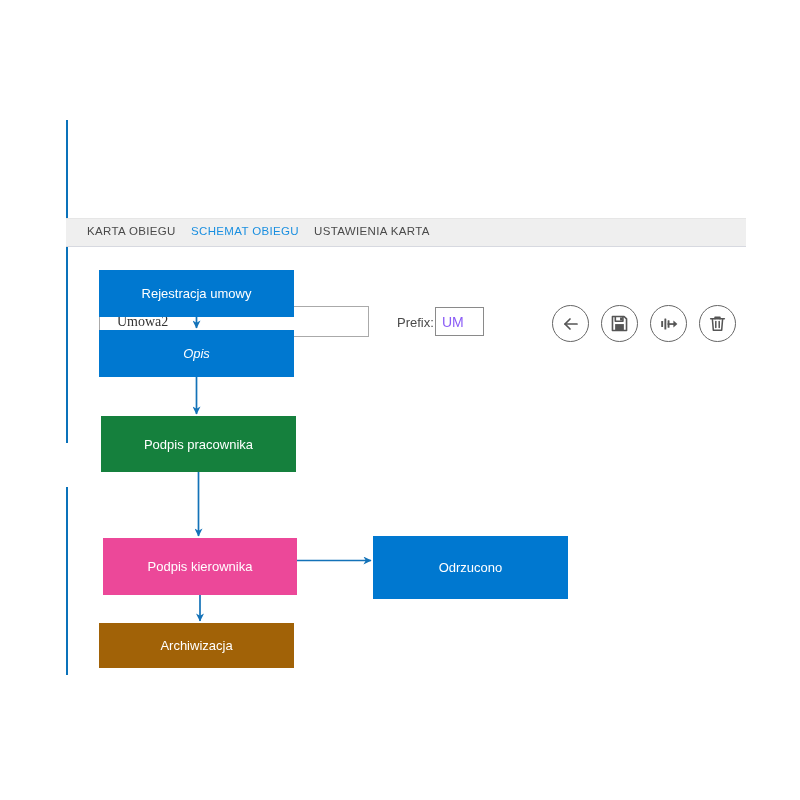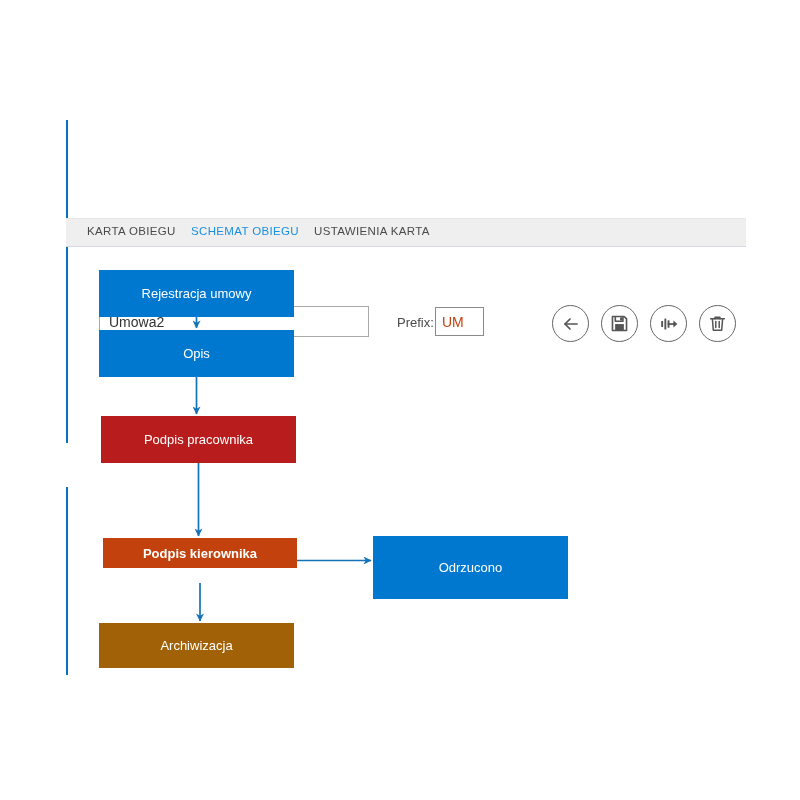--- a/index.html
+++ b/index.html
@@ -18,34 +18,34 @@
   .rail.top{top:120px;height:323px;}
   .rail.bottom{top:487px;height:188px;}
 
   
   .header-row{position:absolute;left:0;top:150px;width:800px;height:46px;}
 
   .name-input{
     position:absolute;left:99px;top:156px;width:270px;height:31px;
     box-sizing:border-box;
     border:1px solid #aaaaaa;background:#ffffff;
-    font-family:Liberation Sans, sans-serif;
+    font-family:Liberation Serif, serif;
     font-size:14px;color:#333333;
-    padding:0 9px;outline:none;
+    padding:0 17px;outline:none;
   }
   .prefix-label{
     position:absolute;left:397px;top:165px;
     font-size:13px;color:#4a4a4a;white-space:nowrap;
   }
   .prefix-input{
     position:absolute;left:435px;top:157px;width:49px;height:29px;
     box-sizing:border-box;
     border:1px solid #8a8a8a;background:#ffffff;
     font-family:"Liberation Sans", sans-serif;
-    font-size:14px;color:#c2410c;
+    font-size:14px;color:#8b5cf6;
     padding:0 6px;outline:none;
   }
 
   
   .tool-btn{
     position:absolute;top:155px;width:37px;height:37px;
     border:1.6px solid #666666;border-radius:50%;
     background:transparent;
     display:flex;align-items:center;justify-content:center;
     cursor:pointer;padding:0;
@@ -162,27 +162,27 @@
           <path d="M196.5,147 L196.5,184" marker-end="url(#arrowhead)"></path>
           <path d="M198.5,233 L198.5,306" marker-end="url(#arrowhead)"></path>
           <path d="M297,330.5 L371,330.5" marker-end="url(#arrowhead)"></path>
           <path d="M200,353 L200,391" marker-end="url(#arrowhead)"></path>
         </g>
     </svg>
     <div id="node-layer">
         <div class="node" style="left: 99px; top: 24px; width: 195px; height: 47px; background: rgb(0, 120, 208); margin-top: 16px;">
           <span>Rejestracja umowy</span>
         </div>
-        <div class="node" style="left: 99px; top: 100px; width: 195px; height: 47px; background: rgb(0, 120, 208);">
+        <div class="node" style="left: 99px; top: 100px; width: 195px; height: 47px; background: rgb(0, 120, 208); font-style: italic;">
           <span>Opis</span>
         </div>
-        <div class="node" style="left: 101px; top: 186px; width: 195px; height: 47px; background: #b91c1c;">
+        <div class="node" style="left: 101px; top: 186px; width: 195px; height: 56px; background: #15803d;">
           <span>Podpis pracownika</span>
         </div>
-        <div class="node" style="left: 103px; top: 308px; width: 194px; height: 30px; background: #c2410c; font-weight: bold;">
+        <div class="node" style="left: 103px; top: 308px; width: 194px; height: 57px; background: #ec4899;">
           <span>Podpis kierownika</span>
         </div>
         <div class="node" style="left: 373px; top: 306px; width: 195px; height: 63px; background: rgb(0, 120, 208);">
           <span>Odrzucono</span>
         </div>
         <div class="node" style="left: 99px; top: 393px; width: 195px; height: 45px; background: #a16207;">
           <span>Archiwizacja</span>
         </div>
       </div>
   </div>

